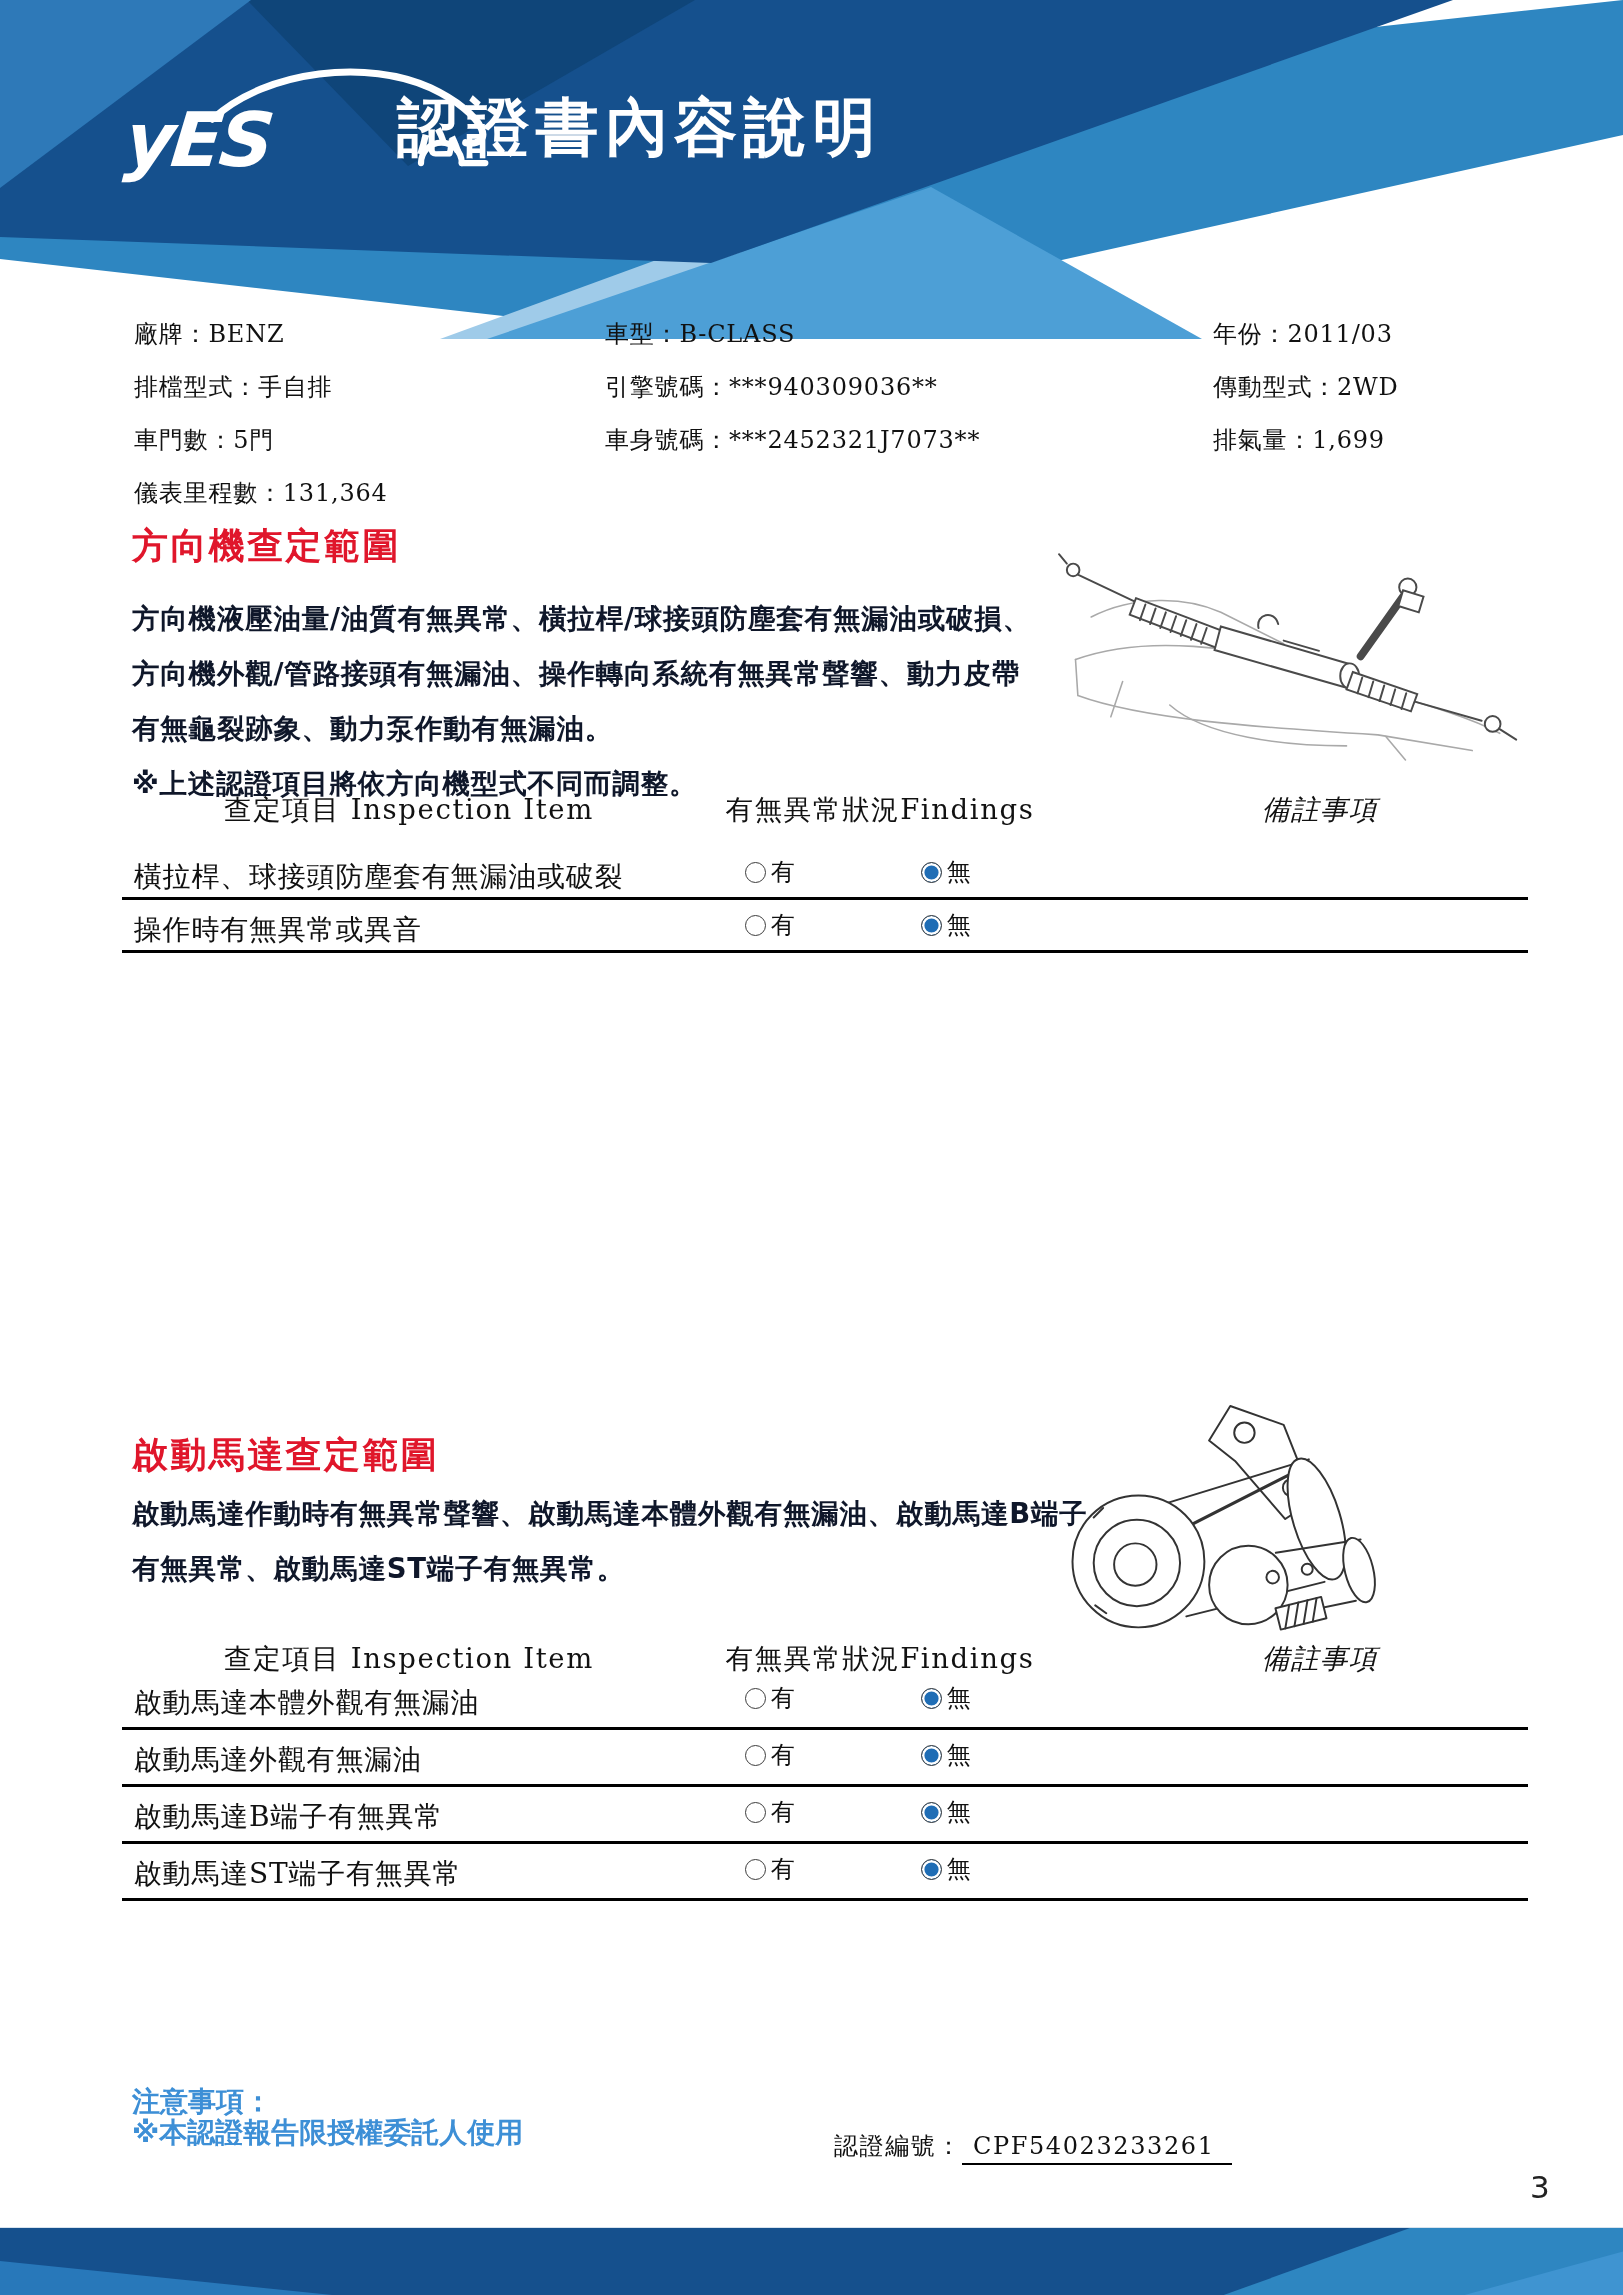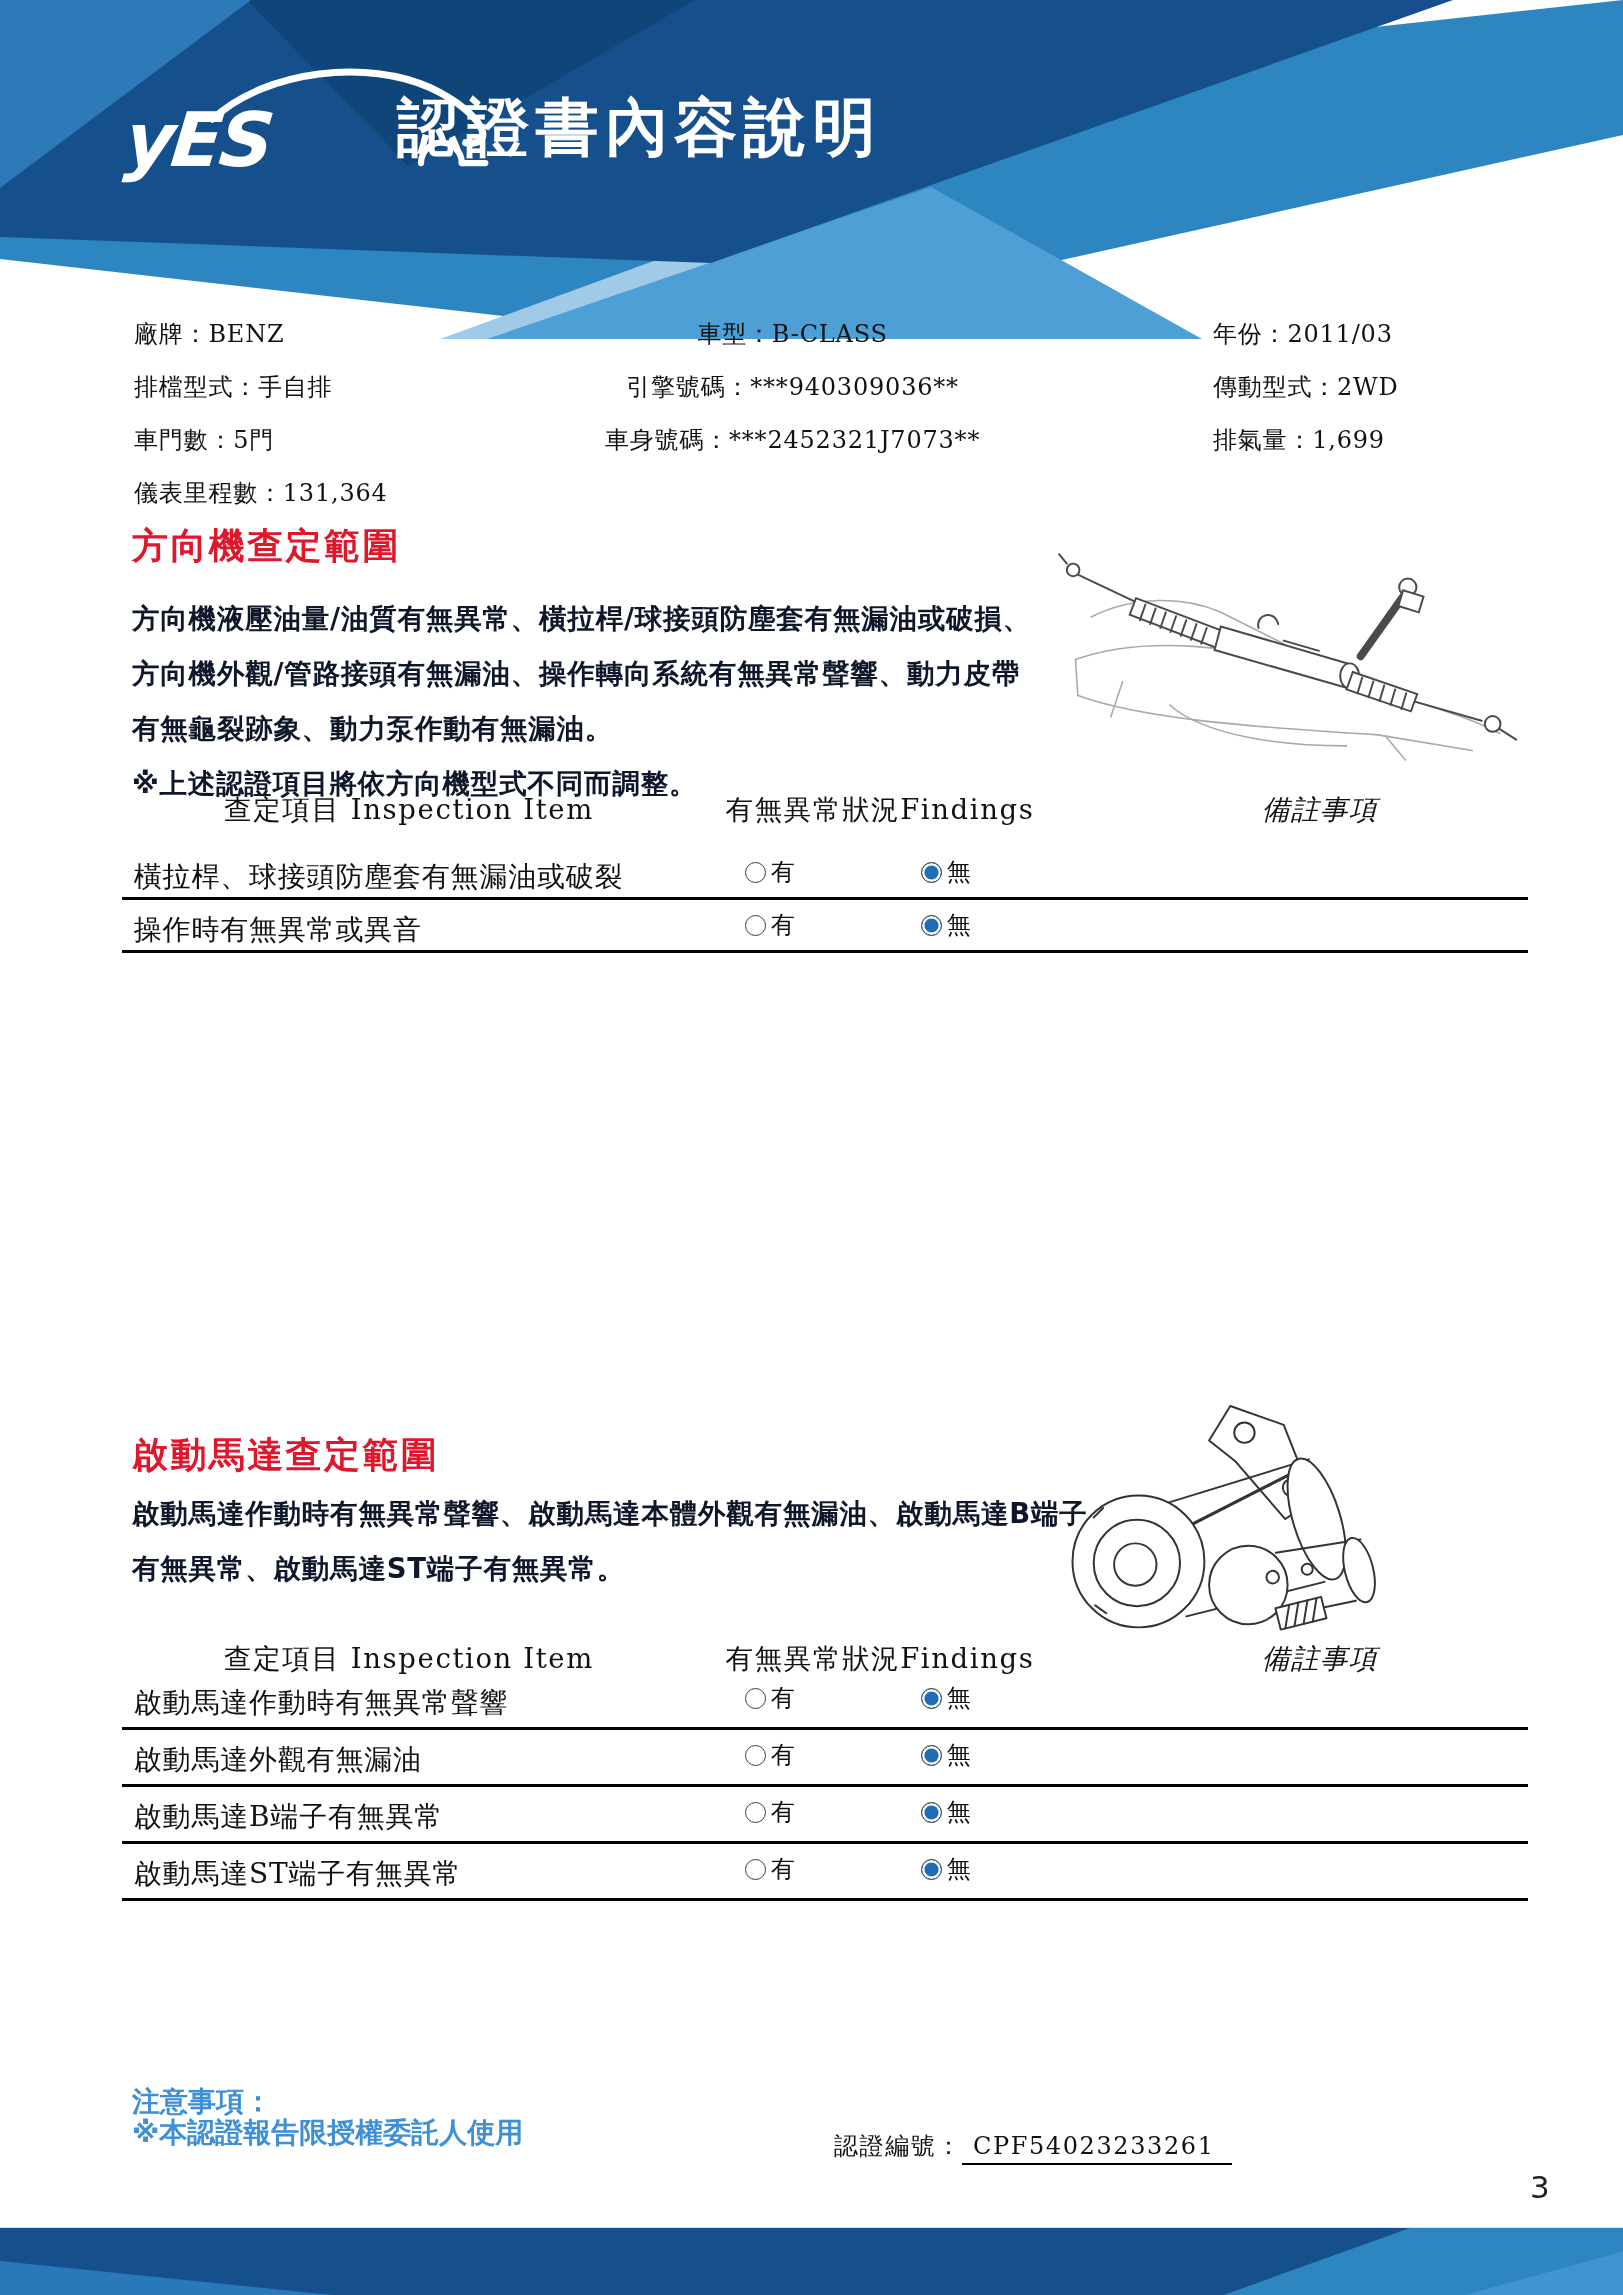--- a/index.html
+++ b/index.html
@@ -26,21 +26,21 @@
   }
   .logo-swoosh { position:absolute; left:0; top:0; width:377px; height:149px; }
   .hdr-title {
     position:absolute; left:397px; top:85px;
     font-family:Liberation Serif, serif; font-weight:bold;
     font-size:63px; color:#ffffff; letter-spacing:6.3px;
   }
   
   .vinfo { position:absolute; left:0; top:308px; width:1623px; height:220px; font-size:24px; }
   .vcol { position:absolute; top:0; }
-  .vcol-1 { left:134px; } .vcol-2 { left:605px;text-align:center; } .vcol-3 { left:1213px; }
+  .vcol-1 { left:134px; } .vcol-2 { left:605px; } .vcol-3 { left:1213px; }
   .vline { line-height:53px; white-space:nowrap; letter-spacing:0.8px; }
   
   .sec-title {
     position:absolute; left:132px;
     font-family:"DejaVu Sans", sans-serif; font-weight:bold;
     font-size:36px; color:#e0162b; letter-spacing:2.4px;
   }
   .sec-desc {
     position:absolute; left:132px; width:1021px;
     font-family:"DejaVu Sans", sans-serif; font-weight:bold;
@@ -221,21 +221,21 @@
   </svg>
 
   <div class="thead" style="top:1641px;">
     <span class="th th-item">查定項目 Inspection Item</span>
     <span class="th th-findings">有無異常狀況Findings</span>
     <span class="th th-remarks">備註事項</span>
   </div>
 
   <div class="tbl" style="top:1673px;">
     <div class="trow trow-s2">
-      <div class="titem">啟動馬達作動時有無異常聲響</div>
+      <div class="titem">啟動馬達本體外觀有無漏油</div>
       <span class="radio radio-yes">
         <span class="rdot"></span>
         <span class="rlabel">有</span>
       </span>
       <span class="radio radio-no sel">
         <span class="rdot"></span>
         <span class="rlabel">無</span>
       </span>
     </div>
     <div class="trow trow-s2">

